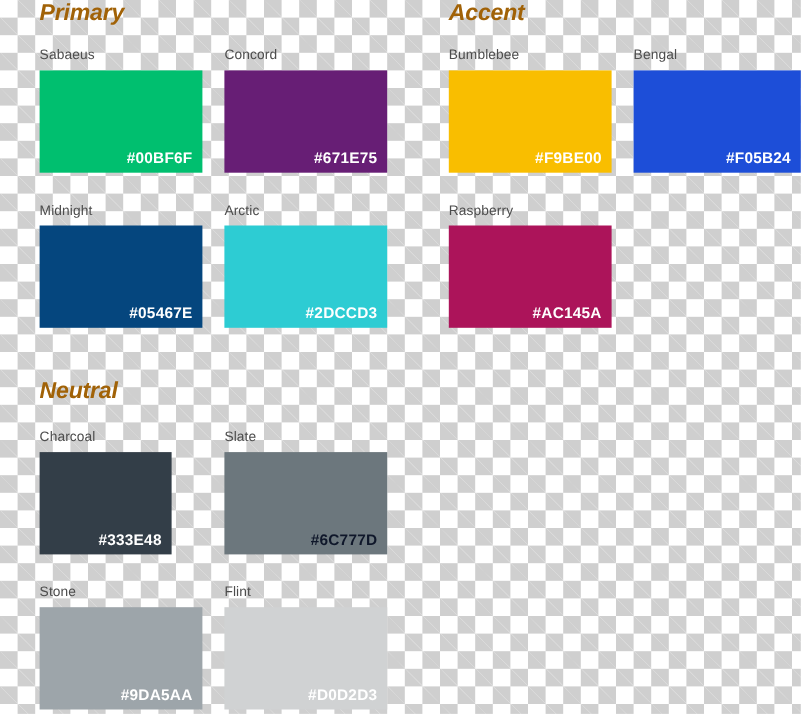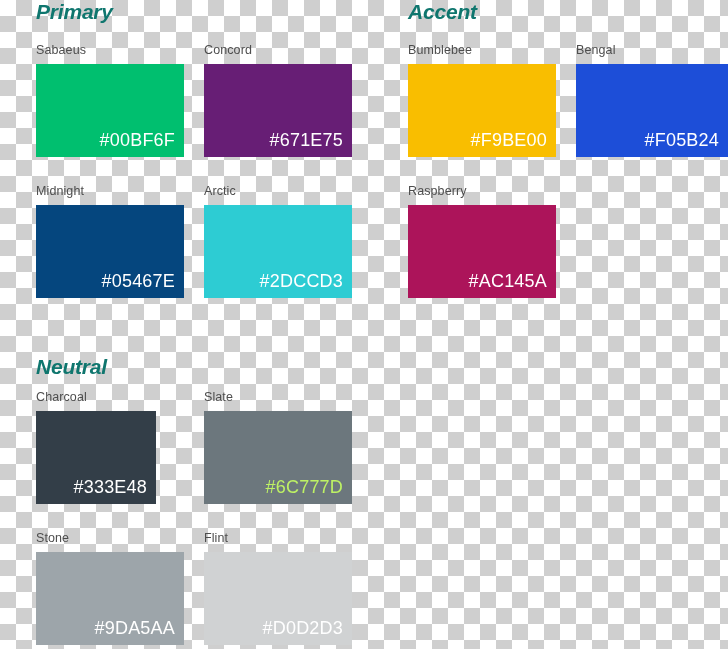--- a/index.html
+++ b/index.html
@@ -27,21 +27,21 @@
     width: 728px;
     height: 649px;
   }
 
   .section-title {
     position: absolute;
     font-style: italic;
     font-weight: bold;
     font-size: 21px;
     letter-spacing: -0.2px;
-    color: #0f766e;
+    color: #a16207;
     white-space: nowrap;
   }
 
   .swatch-group {
     position: absolute;
   }
 
   .swatch-label {
     position: absolute;
     font-size: 12.5px;
@@ -52,22 +52,22 @@
 
   .swatch-box {
     position: absolute;
     box-sizing: border-box;
   }
 
   .swatch-hex {
     position: absolute;
     right: 9px;
     bottom: 6px;
-    font-size: 18px;
-    font-weight: normal;
+    font-size: 14px;
+    font-weight: bold;
     color: #ffffff;
     letter-spacing: 0.2px;
     white-space: nowrap;
   }
 </style>
 </head>
 <body>
 
 <div id="canvas">
     <div class="section-title" style="left: 36px; top: 0px;">Primary</div>
@@ -107,31 +107,31 @@
       <div class="swatch-box" style="left: 576px; top: 64px; width: 152px; height: 93px; background-color: #1d4ed8;">
         <div class="swatch-hex" style="color: rgb(255, 255, 255);">#F05B24</div>
       </div>
     </div>
     <div class="swatch-group">
       <div class="swatch-label" style="left: 408px; top: 184px;">Raspberry</div>
       <div class="swatch-box" style="left: 408px; top: 205px; width: 148px; height: 93px; background-color: rgb(172, 20, 90);">
         <div class="swatch-hex" style="color: rgb(255, 255, 255); margin-top: 36px;">#AC145A</div>
       </div>
     </div>
-    <div class="section-title" style="left: 36px; top: 344px; margin-top: 11px;">Neutral</div>
+    <div class="section-title" style="left: 36px; top: 344px;">Neutral</div>
     <div class="swatch-group">
       <div class="swatch-label" style="left: 36px; top: 390px;">Charcoal</div>
       <div class="swatch-box" style="left: 36px; top: 411px; width: 120px; height: 93px; background-color: rgb(51, 62, 72);">
         <div class="swatch-hex" style="color: rgb(255, 255, 255);">#333E48</div>
       </div>
     </div>
     <div class="swatch-group">
       <div class="swatch-label" style="left: 204px; top: 390px;">Slate</div>
       <div class="swatch-box" style="left: 204px; top: 411px; width: 148px; height: 93px; background-color: rgb(108, 119, 125);">
-        <div class="swatch-hex" style="color: #bef264;">#6C777D</div>
+        <div class="swatch-hex" style="color: #0f172a;">#6C777D</div>
       </div>
     </div>
     <div class="swatch-group">
       <div class="swatch-label" style="left: 36px; top: 531px;">Stone</div>
       <div class="swatch-box" style="left: 36px; top: 552px; width: 148px; height: 93px; background-color: rgb(157, 165, 170);">
         <div class="swatch-hex" style="color: rgb(255, 255, 255);">#9DA5AA</div>
       </div>
     </div>
     <div class="swatch-group">
       <div class="swatch-label" style="left: 204px; top: 531px;">Flint</div>

